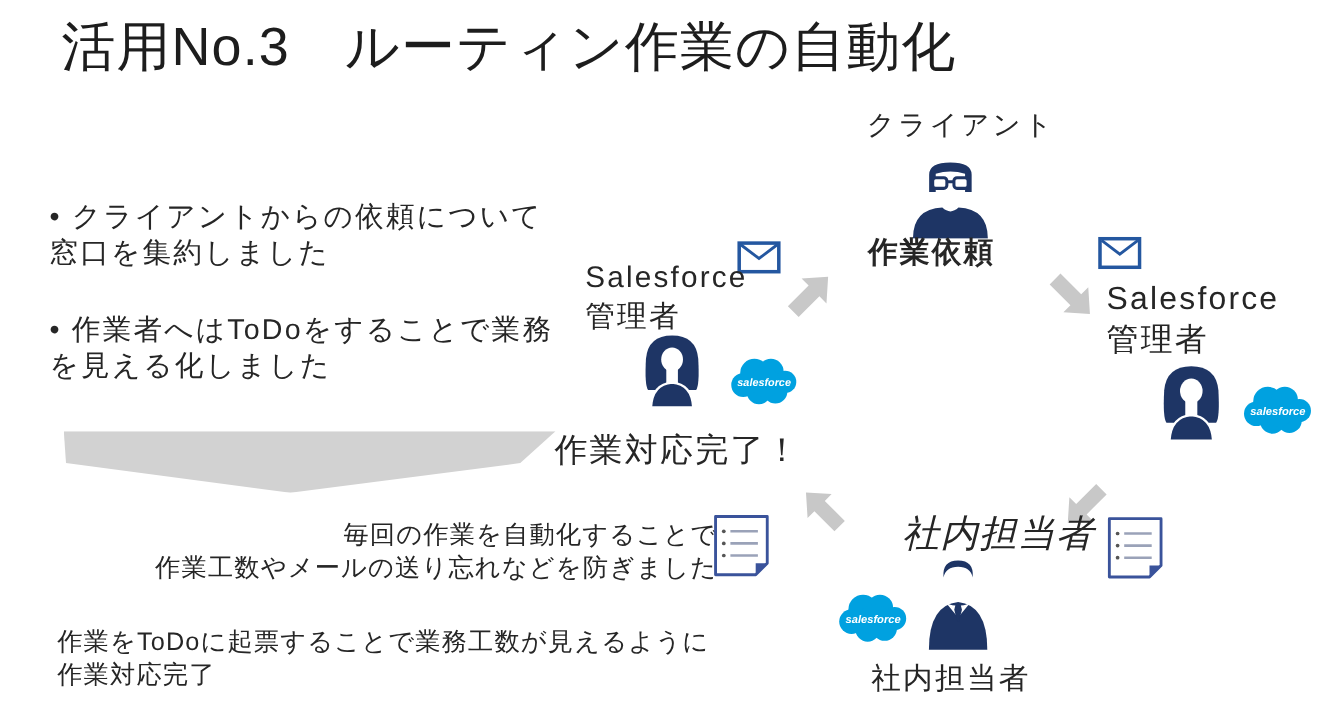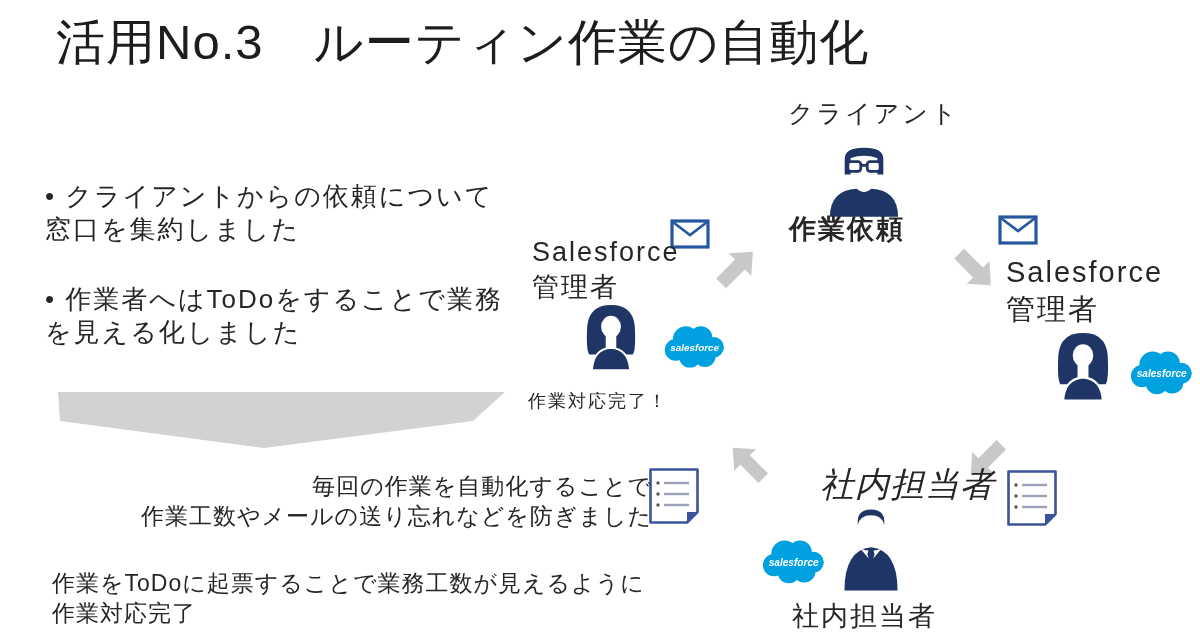--- a/index.html
+++ b/index.html
@@ -23,21 +23,21 @@
     left:52px; width:600px; font-size:23px; line-height:30px;
     letter-spacing:1px; white-space:pre-line;
   }
   .n1 { top:471px;text-align:right; }
   .n2 { top:568px; }
   .dlabel { text-align:left; letter-spacing:2px; white-space:nowrap; }
   .client-label  { left:788px; top:97px;  width:160px; font-size:25px; letter-spacing:3px; }
   .client-action { left:789px; top:211px; width:160px; font-size:27px;font-weight:bold; }
   .admin-label-left  { left:532px;  top:235px; width:170px; font-size:27px; line-height:35px; }
   .admin-label-right { left:1006px; top:254px; width:180px; font-size:29px; line-height:37px; }
-  .status-left  { left:528px; top:389px; width:210px; font-size:18px; }
+  .status-left  { left:504px; top:389px; width:210px; font-size:30px; }
   .staff-label  { left:820px; top:462px; width:160px; font-size:34px; letter-spacing:1px;font-style:italic; }
   .staff-action { left:792px; top:598px; width:160px; font-size:27px; }
   .sf-text { font-style:italic; font-weight:bold; }
   svg { display:block; }
   .hidden-defs { position:absolute; width:0; height:0; }
 </style>
 </head>
 <body>
 
 <div class="slide">

